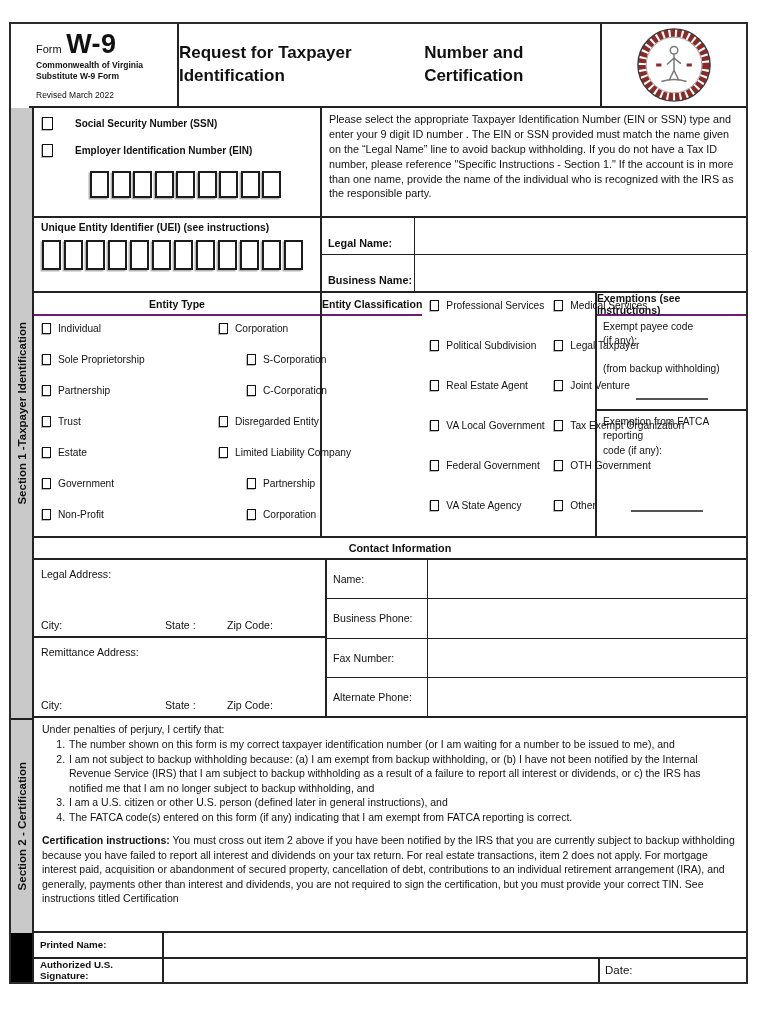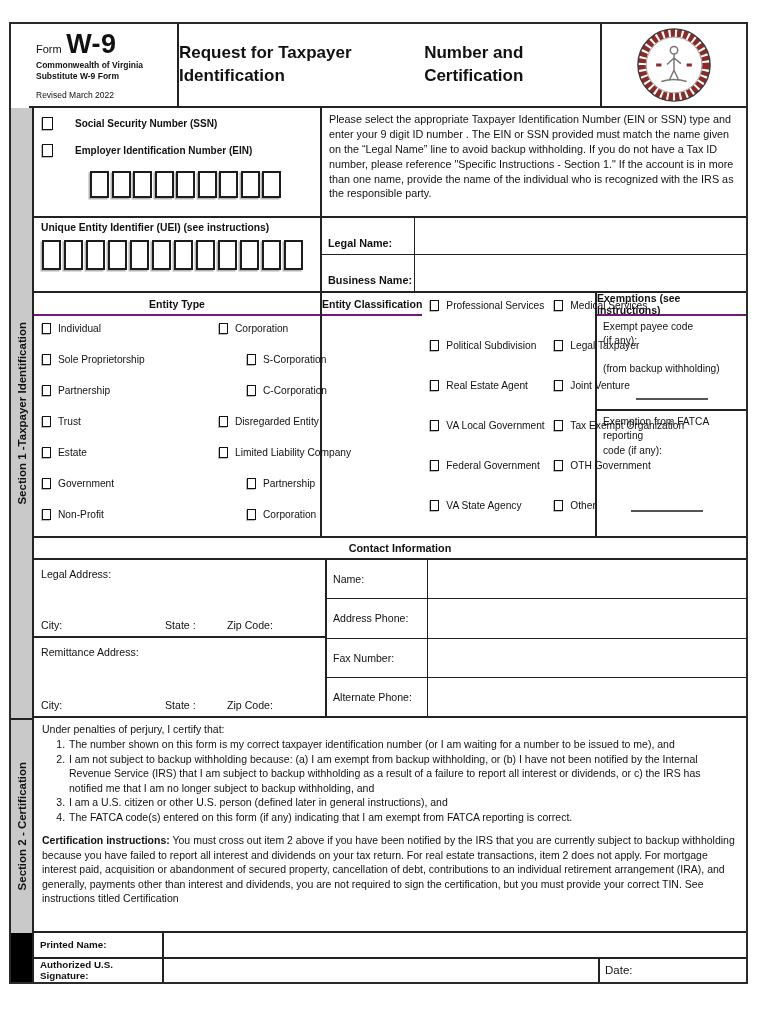--- a/index.html
+++ b/index.html
@@ -388,21 +388,21 @@
                 <span class="zip">Zip Code:</span>
               </div>
             </div>
           </div>
           <div class="cfields">
             <div class="cf-row">
               <div class="cf-label">Name:</div>
               <div class="cf-value"></div>
             </div>
             <div class="cf-row">
-              <div class="cf-label">Address Phone:</div>
+              <div class="cf-label">Business Phone:</div>
               <div class="cf-value"></div>
             </div>
             <div class="cf-row">
               <div class="cf-label">Fax Number:</div>
               <div class="cf-value"></div>
             </div>
             <div class="cf-row">
               <div class="cf-label">Alternate Phone:</div>
               <div class="cf-value"></div>
             </div>

